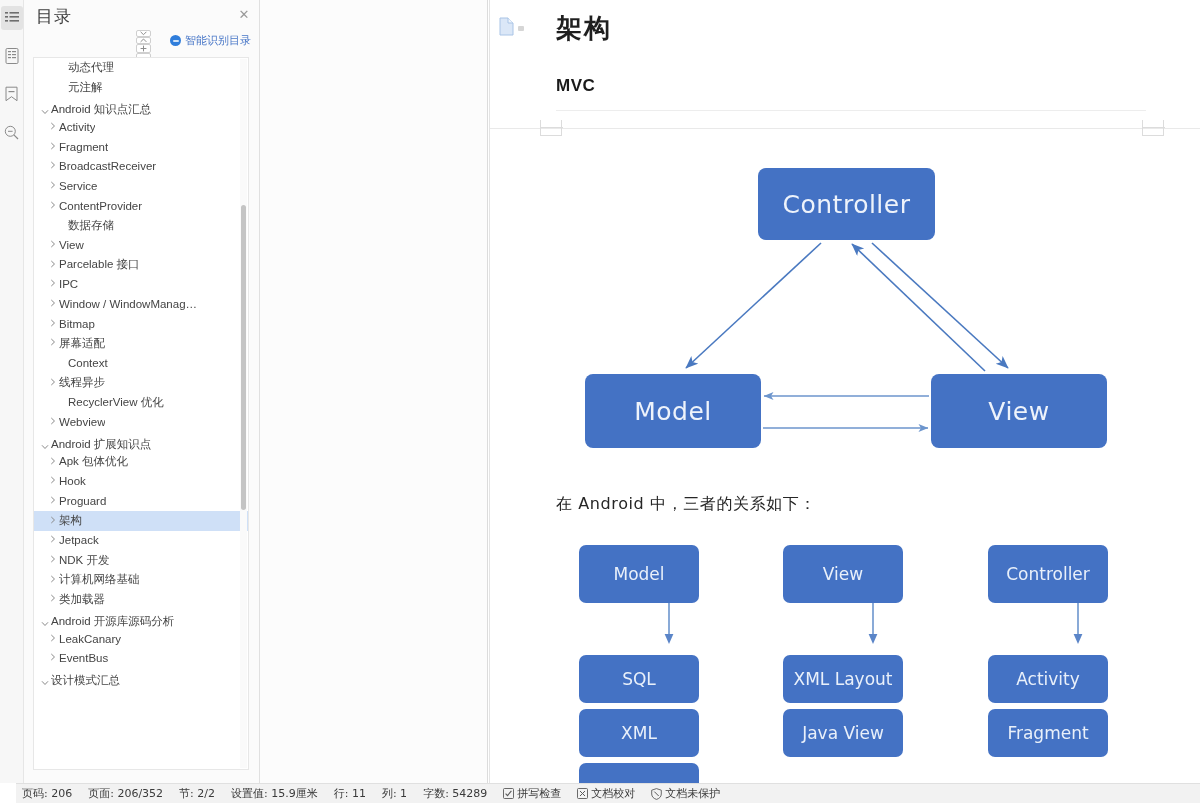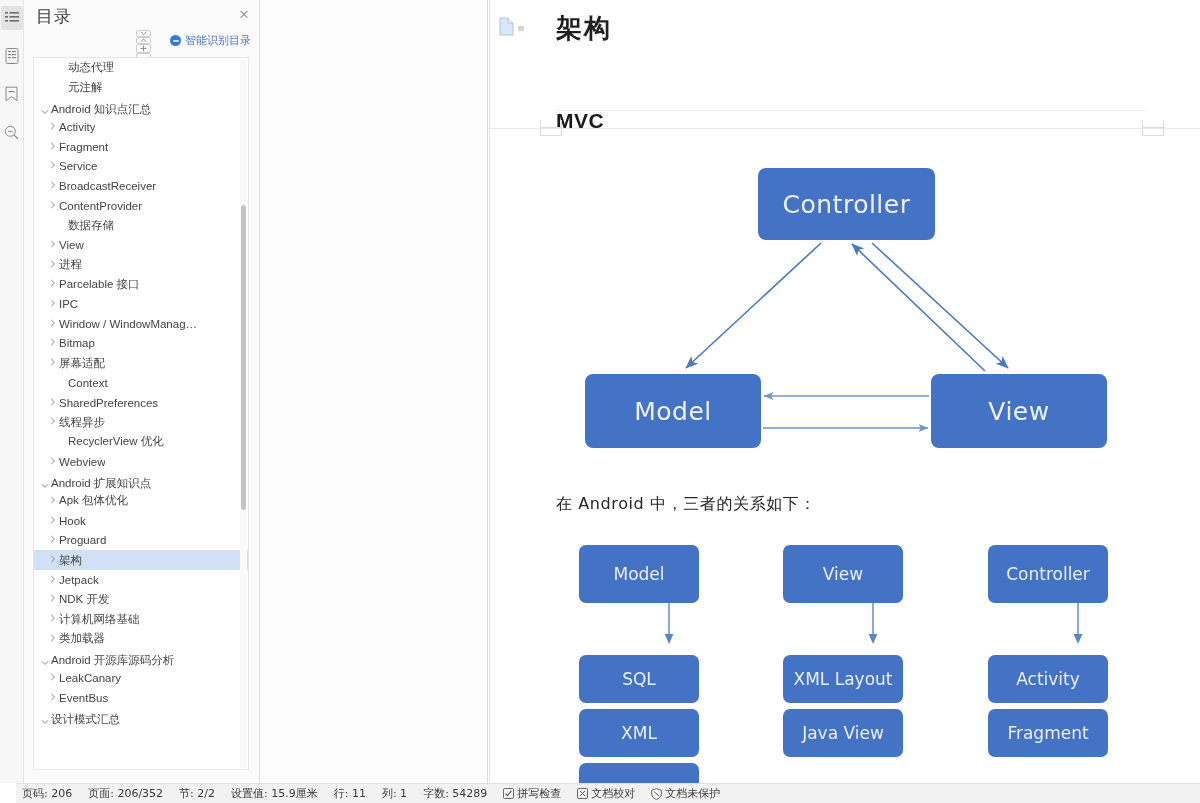--- a/index.html
+++ b/index.html
@@ -172,24 +172,23 @@
 
   #doc-title {
     position: absolute; left: 66px; top: 11px;
     font-size: 26px; font-weight: bold;
     color: #1f1f1f;
     letter-spacing: 2px;
     font-family: "DejaVu Sans", "Liberation Sans", sans-serif;
   }
   #doc-sub {
     position: absolute; left: 66px; top: 76px;
-    font-size: 21px; font-weight: bold;
+    font-size: 17px; font-weight: bold;
     color: #1a1a1a;
     letter-spacing: 0.5px;
-    margin-top: 33px;
   }
   #hr-sub {
     position: absolute; left: 66px; top: 110px;
     width: 590px; height: 1px;
     background: #ededed;
   }
 
   
   #sep {
     position: absolute; left: 0; top: 128px;
@@ -404,27 +403,27 @@
             <div class="tree-item lv1">
               <span class="caret"><svg width="6" height="8" viewBox="0 0 6 8">
                   <path d="M1.3 1 L4.5 4 L1.3 7" fill="none" stroke="#8a8a8a" stroke-width="1"></path>
                 </svg></span>
               <span class="lbl">Fragment</span>
             </div>
             <div class="tree-item lv1">
               <span class="caret"><svg width="6" height="8" viewBox="0 0 6 8">
                   <path d="M1.3 1 L4.5 4 L1.3 7" fill="none" stroke="#8a8a8a" stroke-width="1"></path>
                 </svg></span>
+              <span class="lbl">BroadcastReceiver</span>
+            </div>
+            <div class="tree-item lv1">
+              <span class="caret"><svg width="6" height="8" viewBox="0 0 6 8">
+                  <path d="M1.3 1 L4.5 4 L1.3 7" fill="none" stroke="#8a8a8a" stroke-width="1"></path>
+                </svg></span>
               <span class="lbl">Service</span>
-            </div>
-            <div class="tree-item lv1">
-              <span class="caret"><svg width="6" height="8" viewBox="0 0 6 8">
-                  <path d="M1.3 1 L4.5 4 L1.3 7" fill="none" stroke="#8a8a8a" stroke-width="1"></path>
-                </svg></span>
-              <span class="lbl">BroadcastReceiver</span>
             </div>
             <div class="tree-item lv1">
               <span class="caret"><svg width="6" height="8" viewBox="0 0 6 8">
                   <path d="M1.3 1 L4.5 4 L1.3 7" fill="none" stroke="#8a8a8a" stroke-width="1"></path>
                 </svg></span>
               <span class="lbl">ContentProvider</span>
             </div>
             <div class="tree-item lv2 no-caret">
               <span class="caret"></span>
               <span class="lbl">数据存储</span>
@@ -432,26 +431,20 @@
             <div class="tree-item lv1">
               <span class="caret"><svg width="6" height="8" viewBox="0 0 6 8">
                   <path d="M1.3 1 L4.5 4 L1.3 7" fill="none" stroke="#8a8a8a" stroke-width="1"></path>
                 </svg></span>
               <span class="lbl">View</span>
             </div>
             <div class="tree-item lv1">
               <span class="caret"><svg width="6" height="8" viewBox="0 0 6 8">
                   <path d="M1.3 1 L4.5 4 L1.3 7" fill="none" stroke="#8a8a8a" stroke-width="1"></path>
                 </svg></span>
-              <span class="lbl">进程</span>
-            </div>
-            <div class="tree-item lv1">
-              <span class="caret"><svg width="6" height="8" viewBox="0 0 6 8">
-                  <path d="M1.3 1 L4.5 4 L1.3 7" fill="none" stroke="#8a8a8a" stroke-width="1"></path>
-                </svg></span>
               <span class="lbl">Parcelable 接口</span>
             </div>
             <div class="tree-item lv1">
               <span class="caret"><svg width="6" height="8" viewBox="0 0 6 8">
                   <path d="M1.3 1 L4.5 4 L1.3 7" fill="none" stroke="#8a8a8a" stroke-width="1"></path>
                 </svg></span>
               <span class="lbl">IPC</span>
             </div>
             <div class="tree-item lv1">
               <span class="caret"><svg width="6" height="8" viewBox="0 0 6 8">
@@ -467,26 +460,20 @@
             </div>
             <div class="tree-item lv1">
               <span class="caret"><svg width="6" height="8" viewBox="0 0 6 8">
                   <path d="M1.3 1 L4.5 4 L1.3 7" fill="none" stroke="#8a8a8a" stroke-width="1"></path>
                 </svg></span>
               <span class="lbl">屏幕适配</span>
             </div>
             <div class="tree-item lv2 no-caret">
               <span class="caret"></span>
               <span class="lbl">Context</span>
-            </div>
-            <div class="tree-item lv1">
-              <span class="caret"><svg width="6" height="8" viewBox="0 0 6 8">
-                  <path d="M1.3 1 L4.5 4 L1.3 7" fill="none" stroke="#8a8a8a" stroke-width="1"></path>
-                </svg></span>
-              <span class="lbl">SharedPreferences</span>
             </div>
             <div class="tree-item lv1">
               <span class="caret"><svg width="6" height="8" viewBox="0 0 6 8">
                   <path d="M1.3 1 L4.5 4 L1.3 7" fill="none" stroke="#8a8a8a" stroke-width="1"></path>
                 </svg></span>
               <span class="lbl">线程异步</span>
             </div>
             <div class="tree-item lv2 no-caret">
               <span class="caret"></span>
               <span class="lbl">RecyclerView 优化</span>

